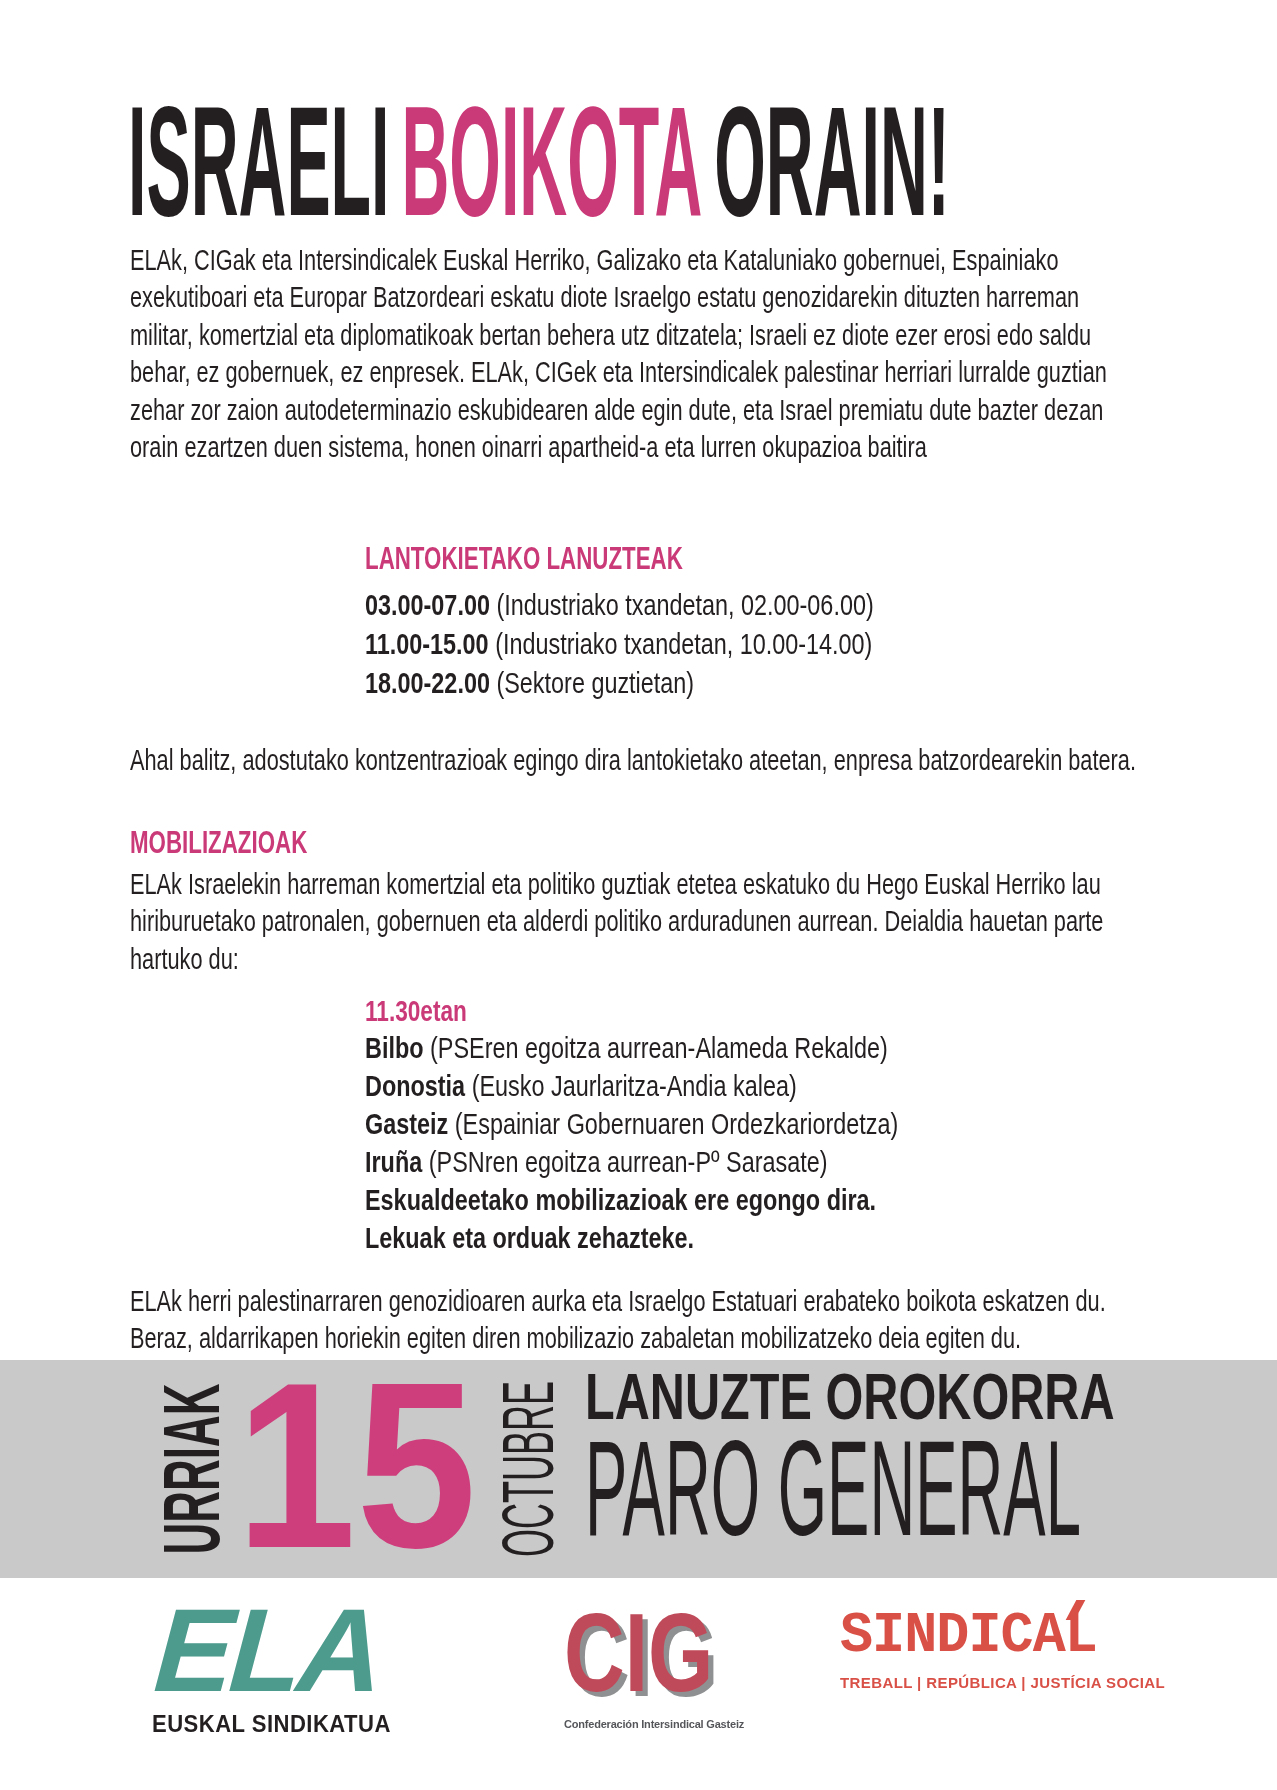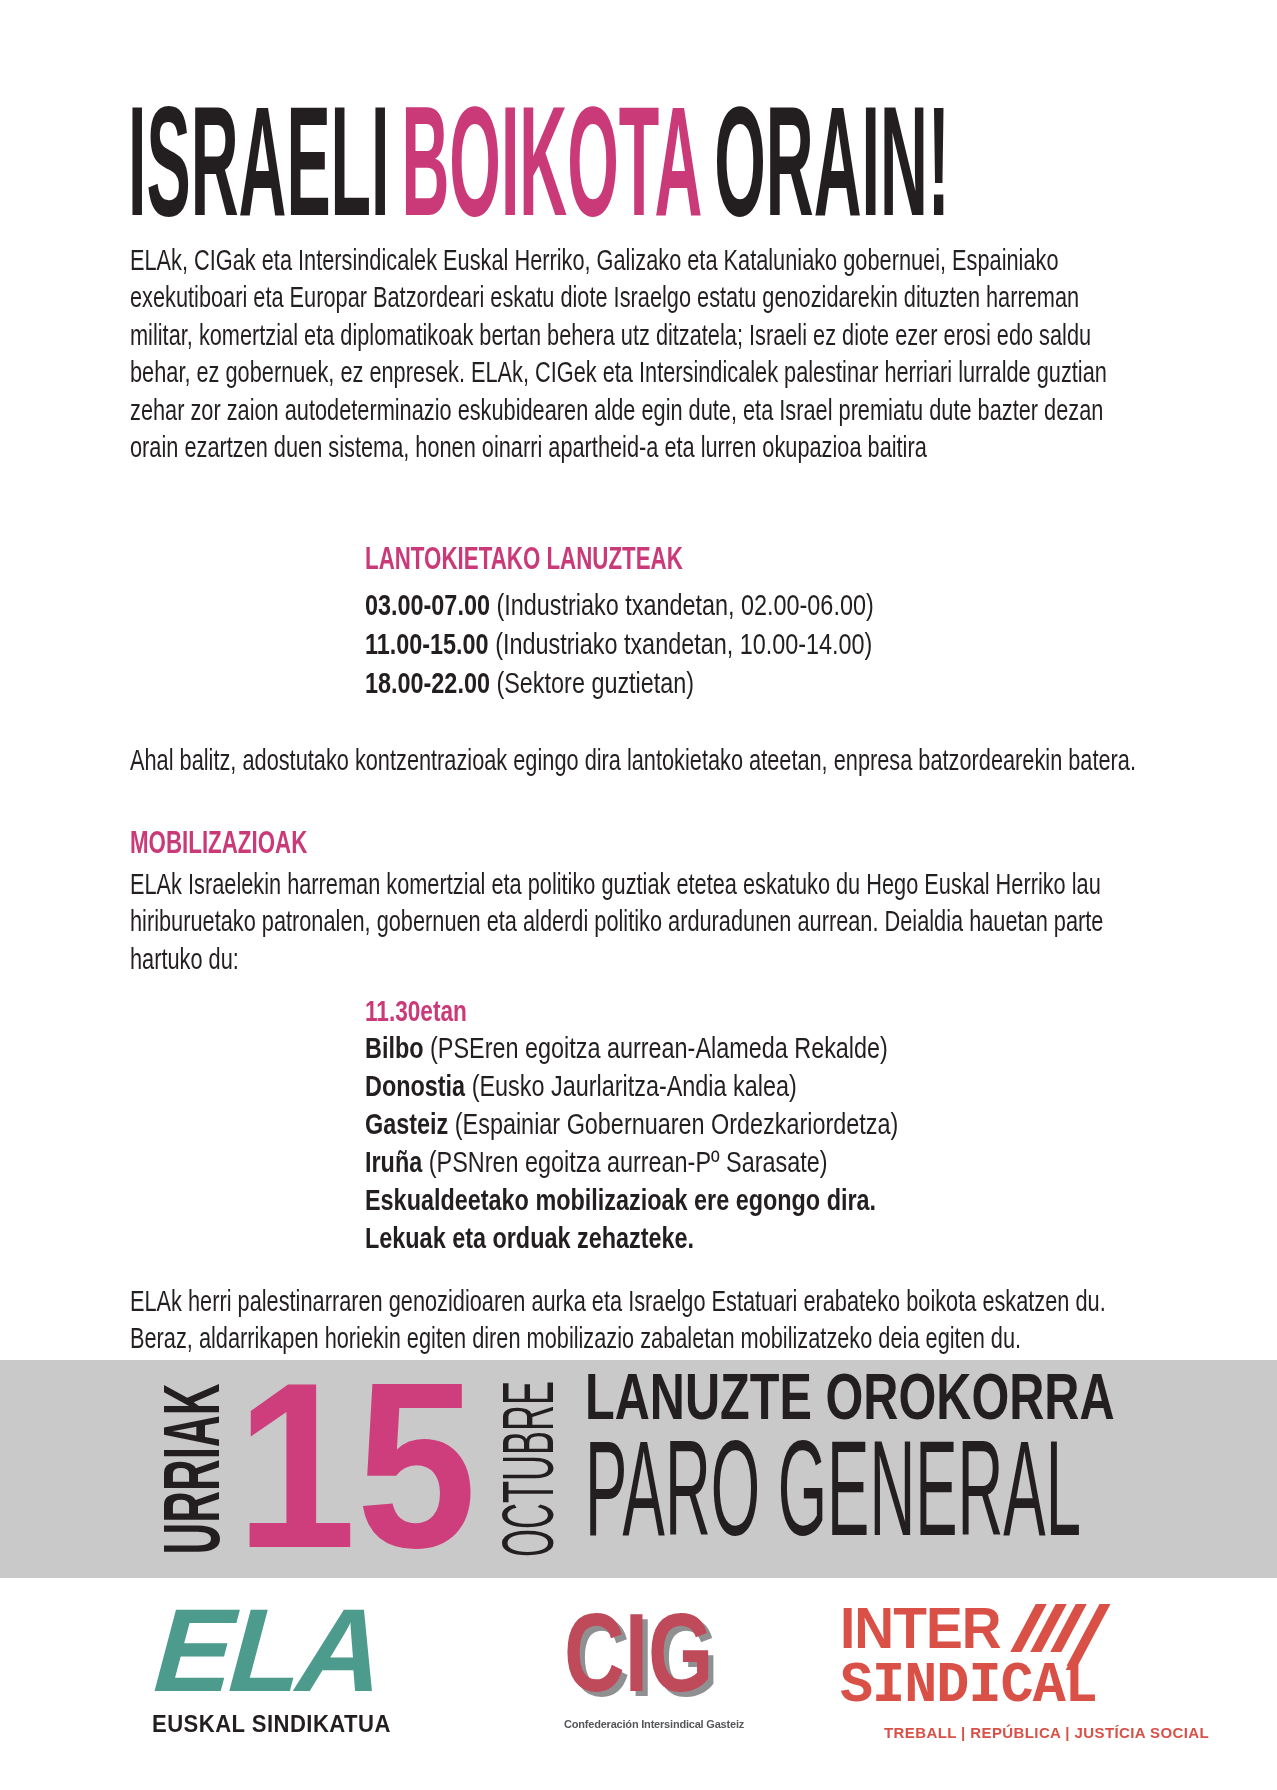--- a/index.html
+++ b/index.html
@@ -121,21 +121,20 @@
   }
   .slashes i:last-child{height:62px;}
   .inter-row2{position:relative;margin-top:8px;width:274px;font-family:Liberation Mono, monospace;}
   .inter-accent{
     position:absolute;right:34px;top:-12px;width:9px;height:20px;
     background:var(--inter-red);transform:skewX(-28deg);
   }
   .inter-tag{
     margin-top:14px;font-size:15px;font-weight:600;letter-spacing:0.4px;
     white-space:nowrap;
-    margin-left:44px;
   }
 </style>
 </head>
 <body>
 
 <div class="page">
 
   <h1 class="title" style="margin:0;">
     <span>ISRAELI</span><span class="accent">BOIKOTA</span><span>ORAIN!</span>
   </h1>
@@ -196,29 +195,20 @@
     <div class="ela-word">ELA</div>
     <div class="ela-tag">EUSKAL SINDIKATUA</div>
   </div>
 
   <div id="logo-cig" class="logo">
     <div class="cig-word">CIG</div>
     <div class="cig-tag">Confederación Intersindical Gasteiz</div>
   </div>
 
   <div id="logo-inter" class="logo">
-    <div class="inter-row1">
-      <div class="inter-word">INTER</div>
-      <div class="slashes">
-        <i></i>
-          <i></i>
-          <i></i>
-          <i></i>
-      </div>
-    </div>
     <div class="inter-row2">
       <span class="inter-accent"></span>
       <div class="inter-word">SINDICAL</div>
     </div>
     <div class="inter-tag">TREBALL | REPÚBLICA | JUSTÍCIA SOCIAL</div>
   </div>
 
 </div>
 
 </body></html>

